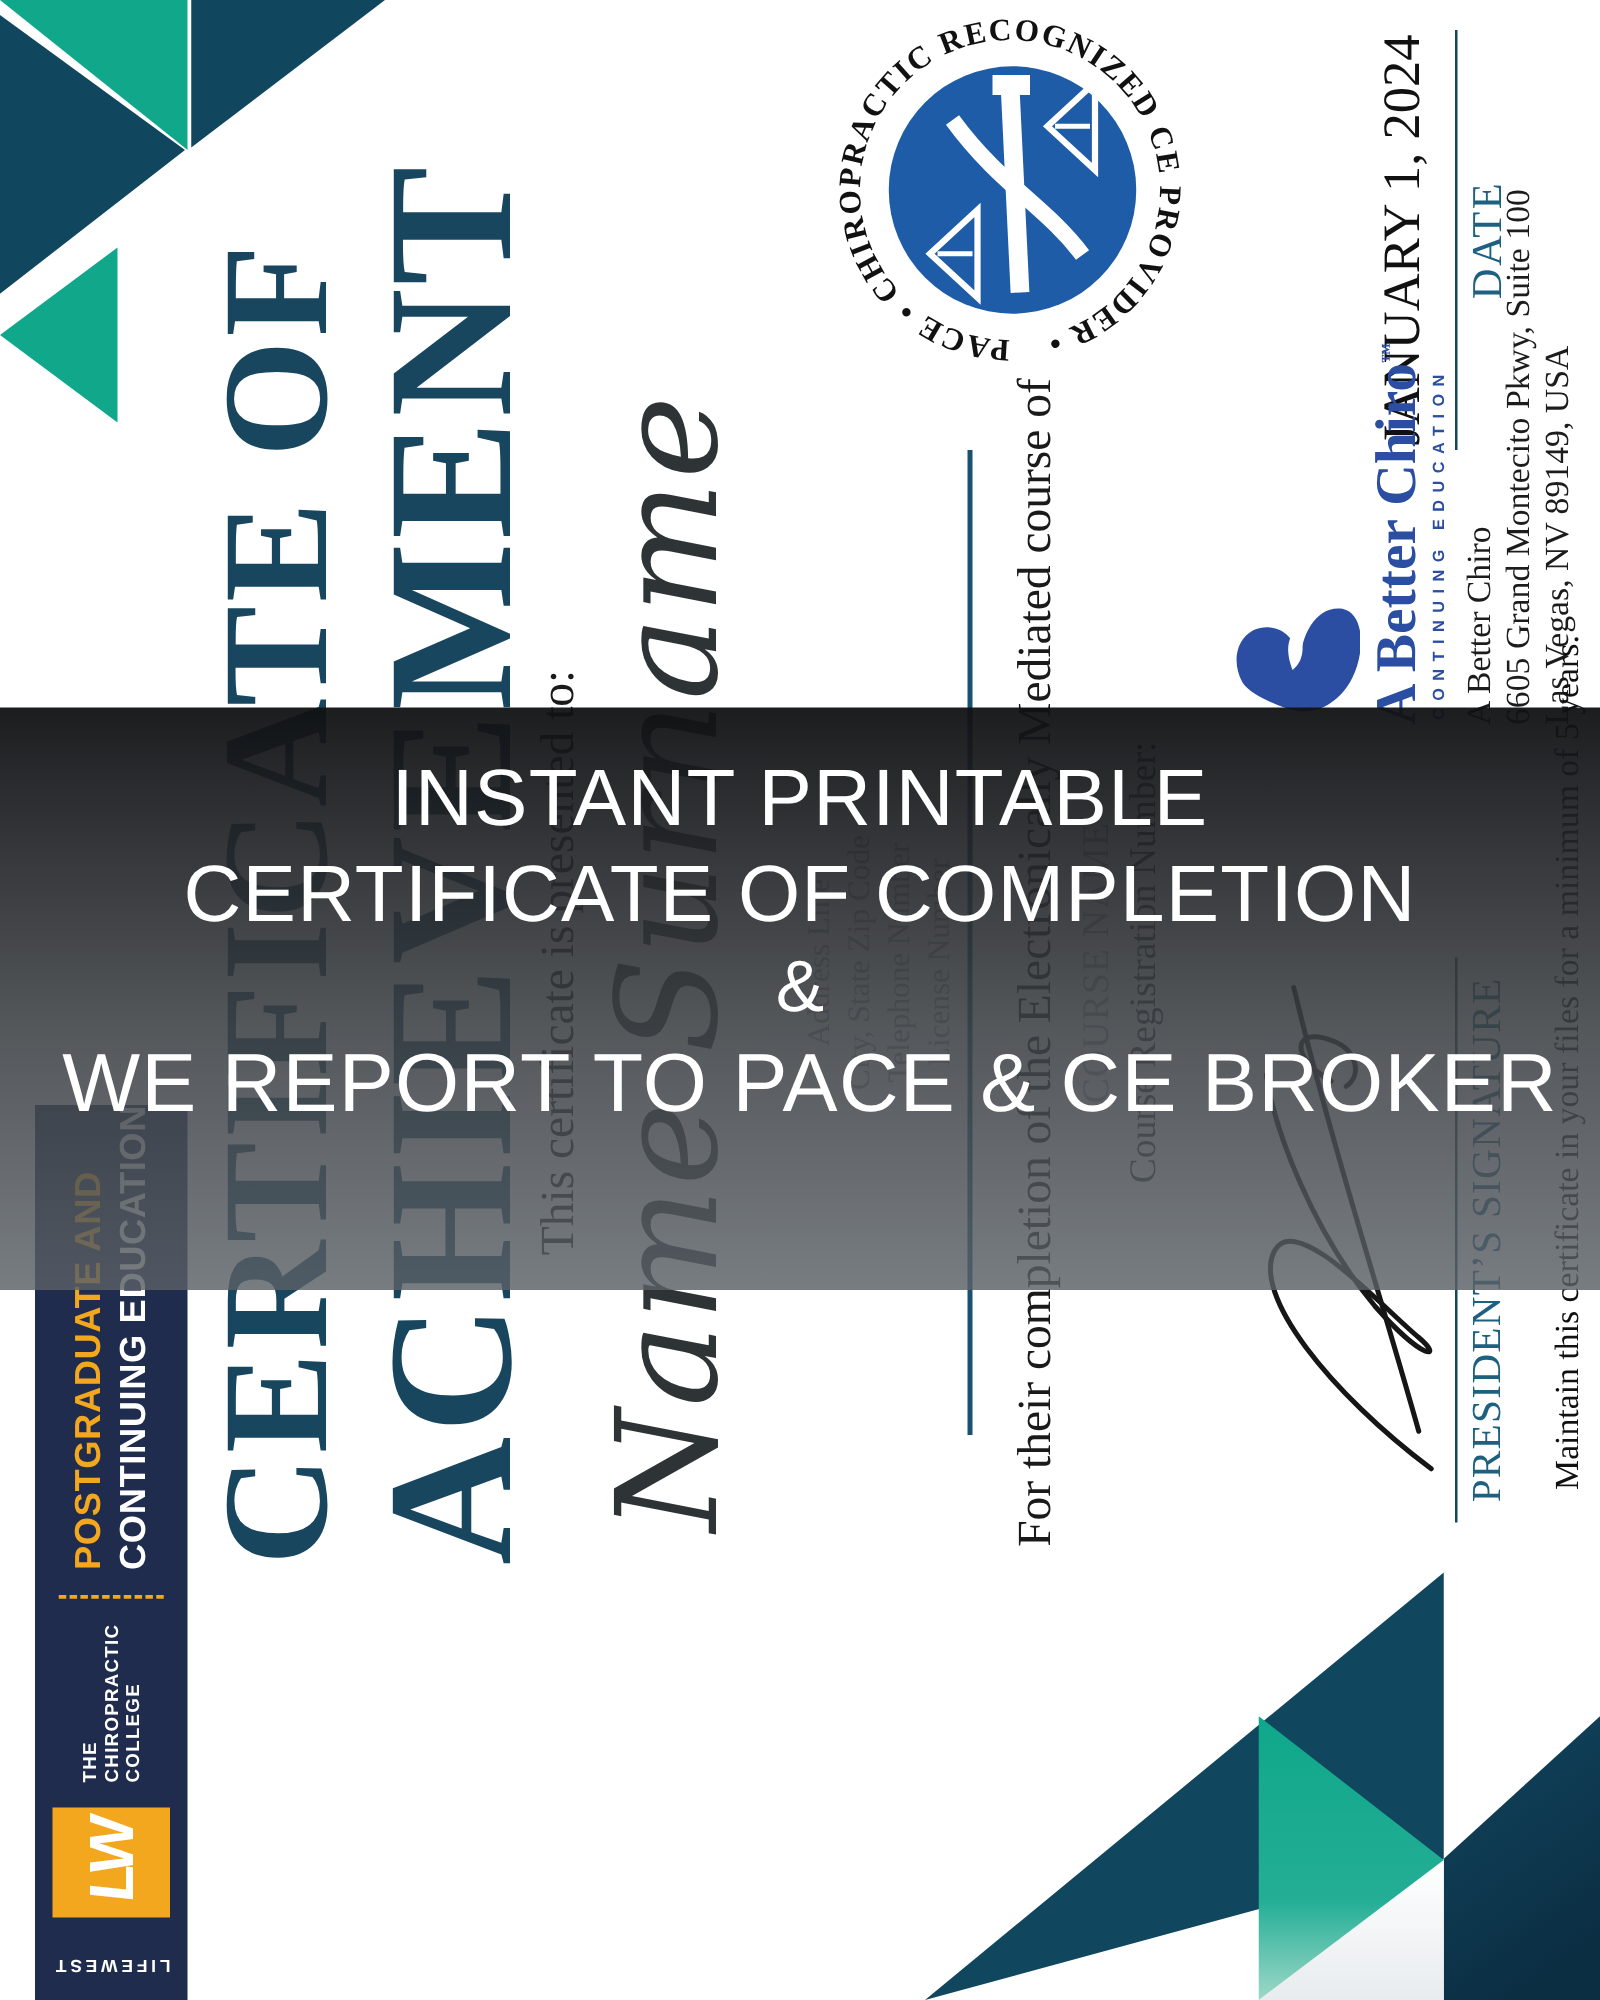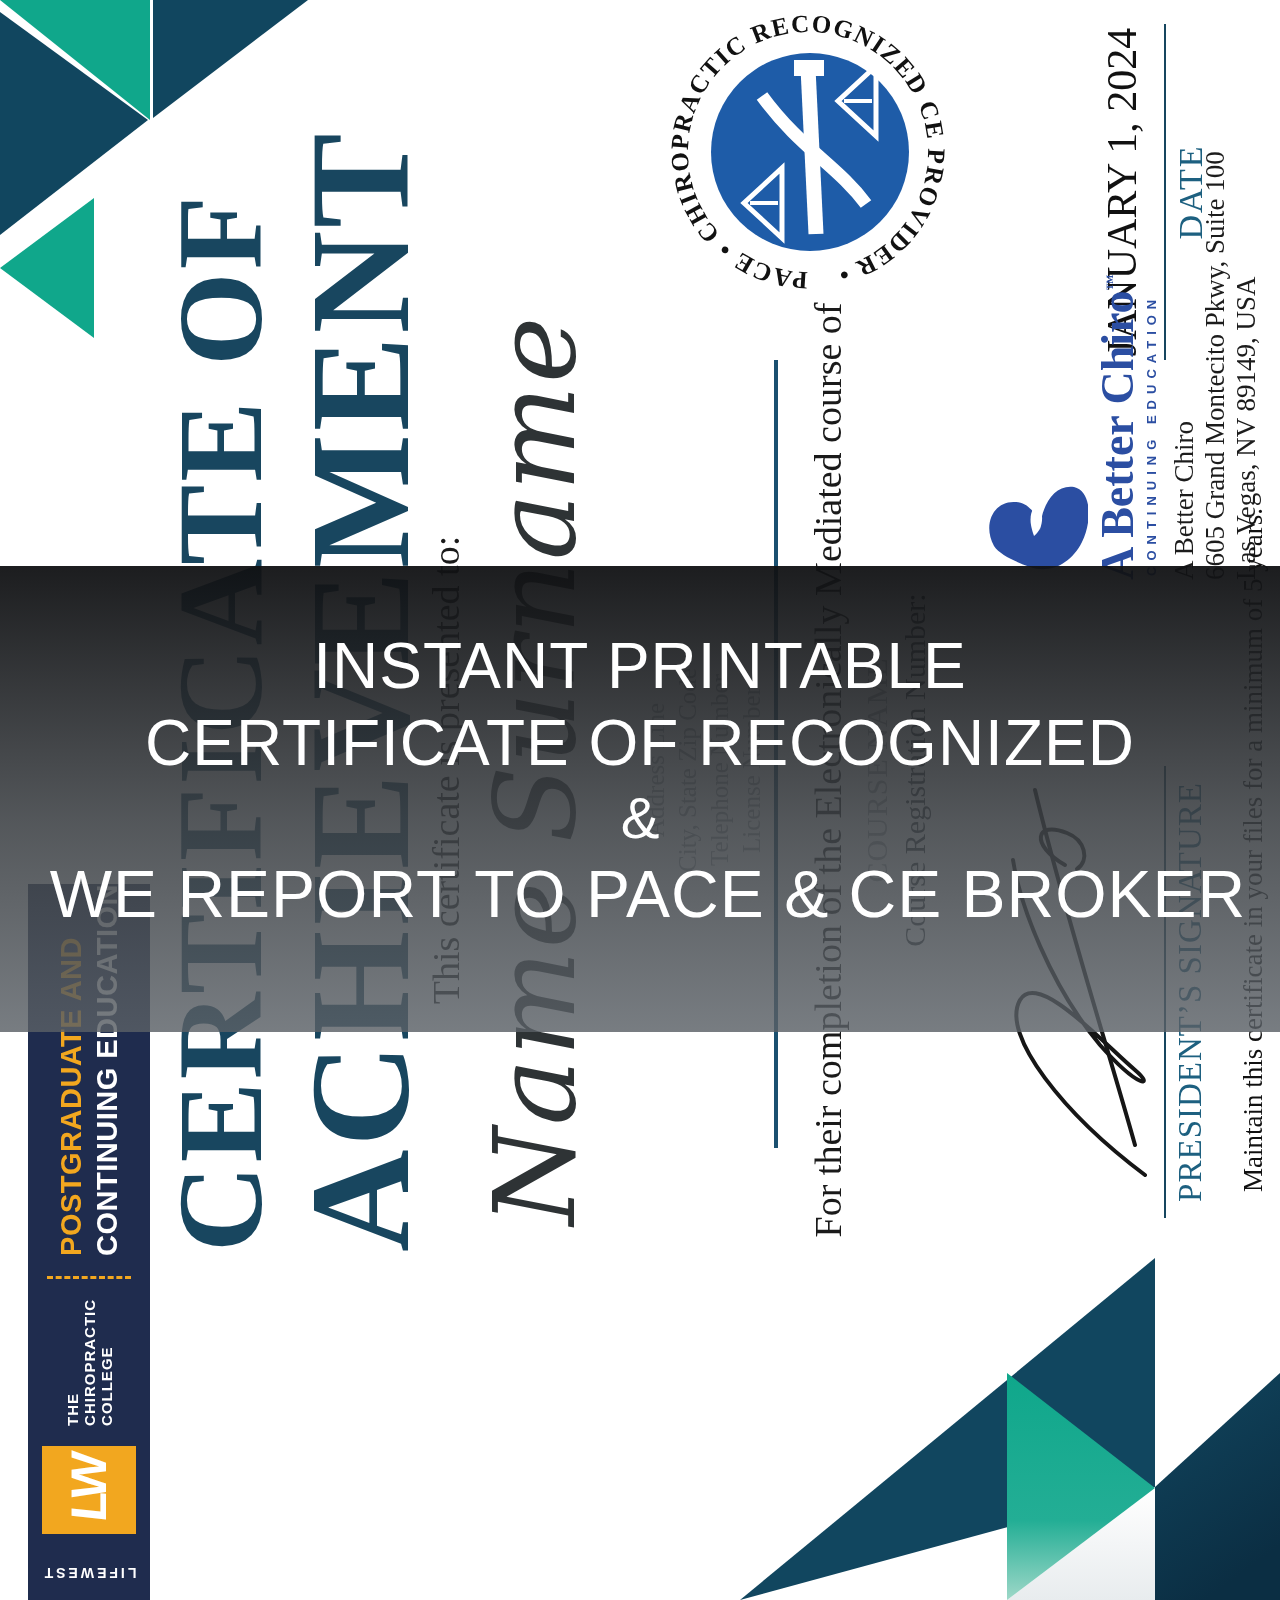--- a/index.html
+++ b/index.html
@@ -66,21 +66,21 @@
   .chiro .addr{color:#1c1c1c;font-size:27px;line-height:31px;white-space:nowrap;}
 
   .footer-note{position:absolute;left:240px;top:1238px;width:1020px;text-align:center;
             font-size:27px;color:#111;}
 
   
   #overlay{position:absolute;left:0;top:566px;width:1280px;height:466px;
            background:linear-gradient(180deg, rgba(16,17,19,0.95) 0%, rgba(60,64,68,0.88) 55%, rgba(90,96,102,0.82) 100%);
            text-align:center;color:#ffffff;font-family:"Liberation Sans", sans-serif;
            font-weight:300;}
-  #overlay .l1{padding-top:62px;font-size:64px;line-height:76px;letter-spacing:1px;}
+  #overlay .l1{padding-top:34px;font-size:64px;line-height:76px;letter-spacing:1px;}
   #overlay .l2{font-size:64px;line-height:78px;letter-spacing:1px;}
   #overlay .amp{font-size:58px;line-height:72px;}
   #overlay .l3{font-size:66px;line-height:80px;letter-spacing:1px;white-space:nowrap;padding-left:16px;}
 
   svg{display:block;}
   .abs{position:absolute;}
 </style>
 </head>
 <body>
 
@@ -196,18 +196,18 @@
       </linearGradient>
     </defs>
     <polygon points="455,18 455,247 40,360" fill="#11465F"></polygon>
     <polygon points="455,247 580,133 580,360 455,360" fill="url(#nvyGrad)"></polygon>
     <polygon points="307,360 455,248 455,360" fill="url(#whtGrad)"></polygon>
     <polygon points="307,133 455,248 307,360" fill="url(#grnGrad)"></polygon>
   </svg>
 
   <div id="overlay">
     <div class="l1">INSTANT PRINTABLE</div>
-    <div class="l2">CERTIFICATE OF RECOGNIZED</div>
+    <div class="l2">CERTIFICATE OF COMPLETION</div>
     <div class="amp">&amp;</div>
     <div class="l3">WE REPORT TO PACE &amp; CE BROKER</div>
   </div>
 
 </div>
 
 </body></html>

